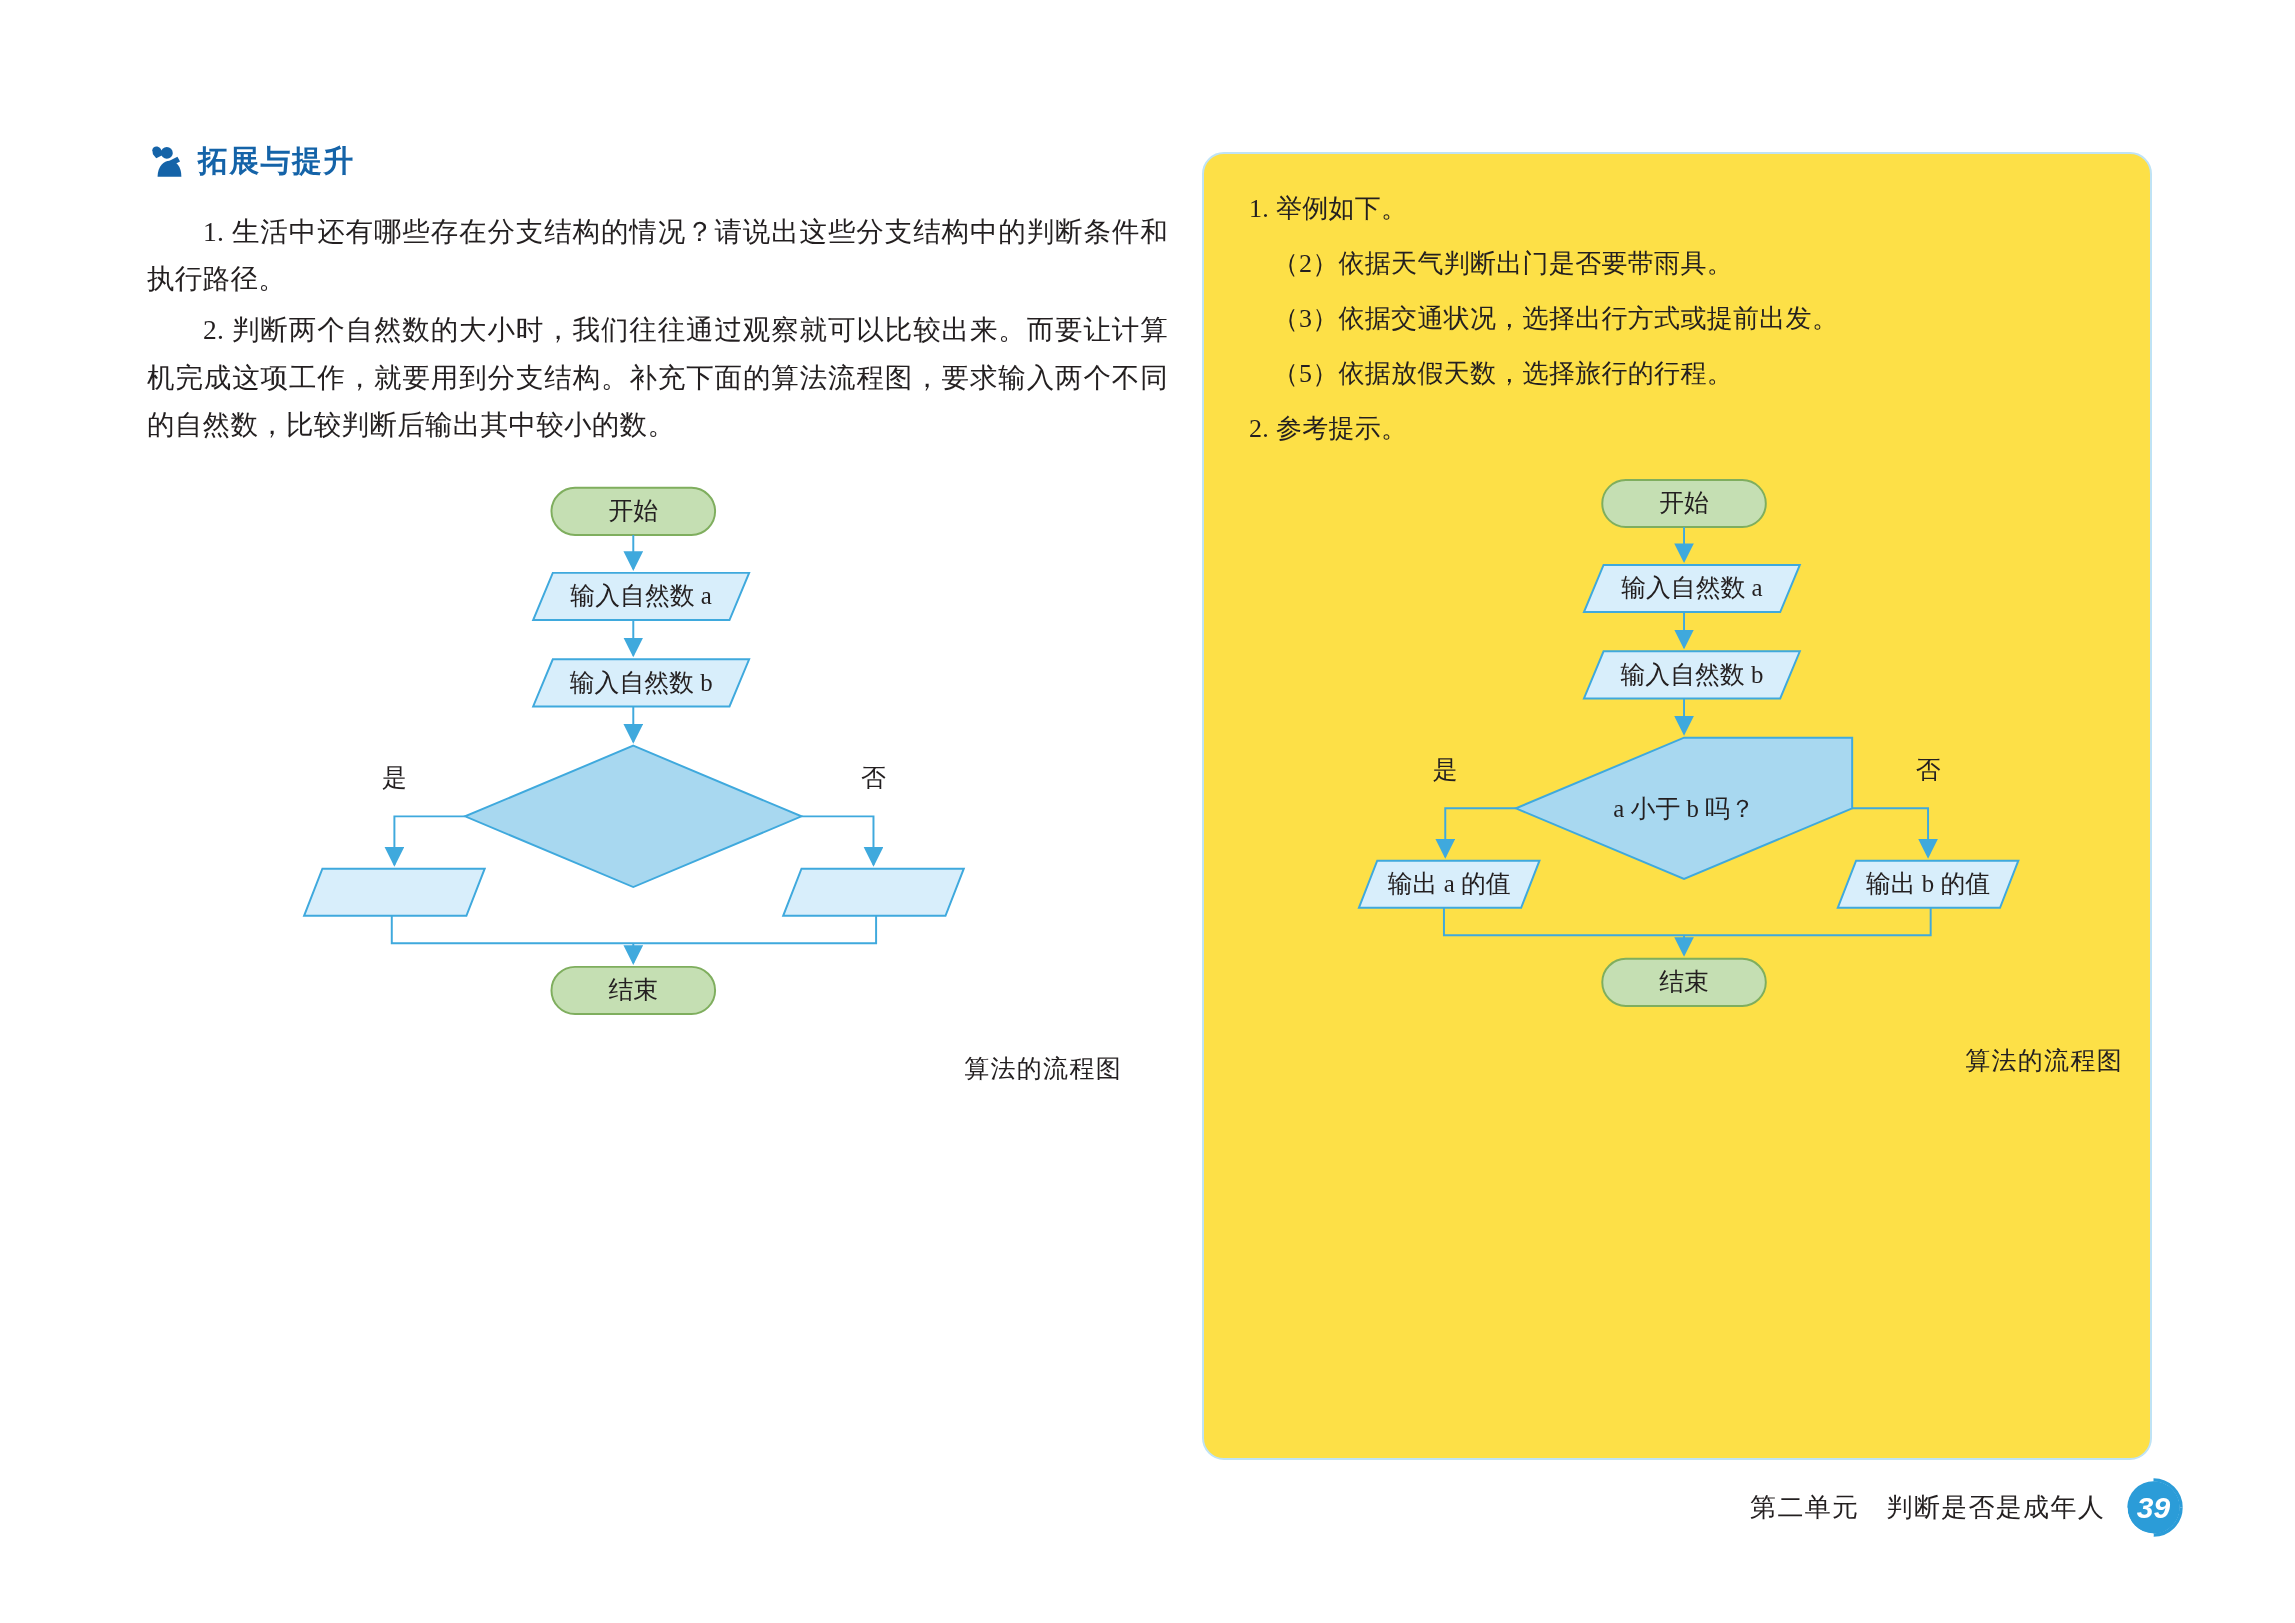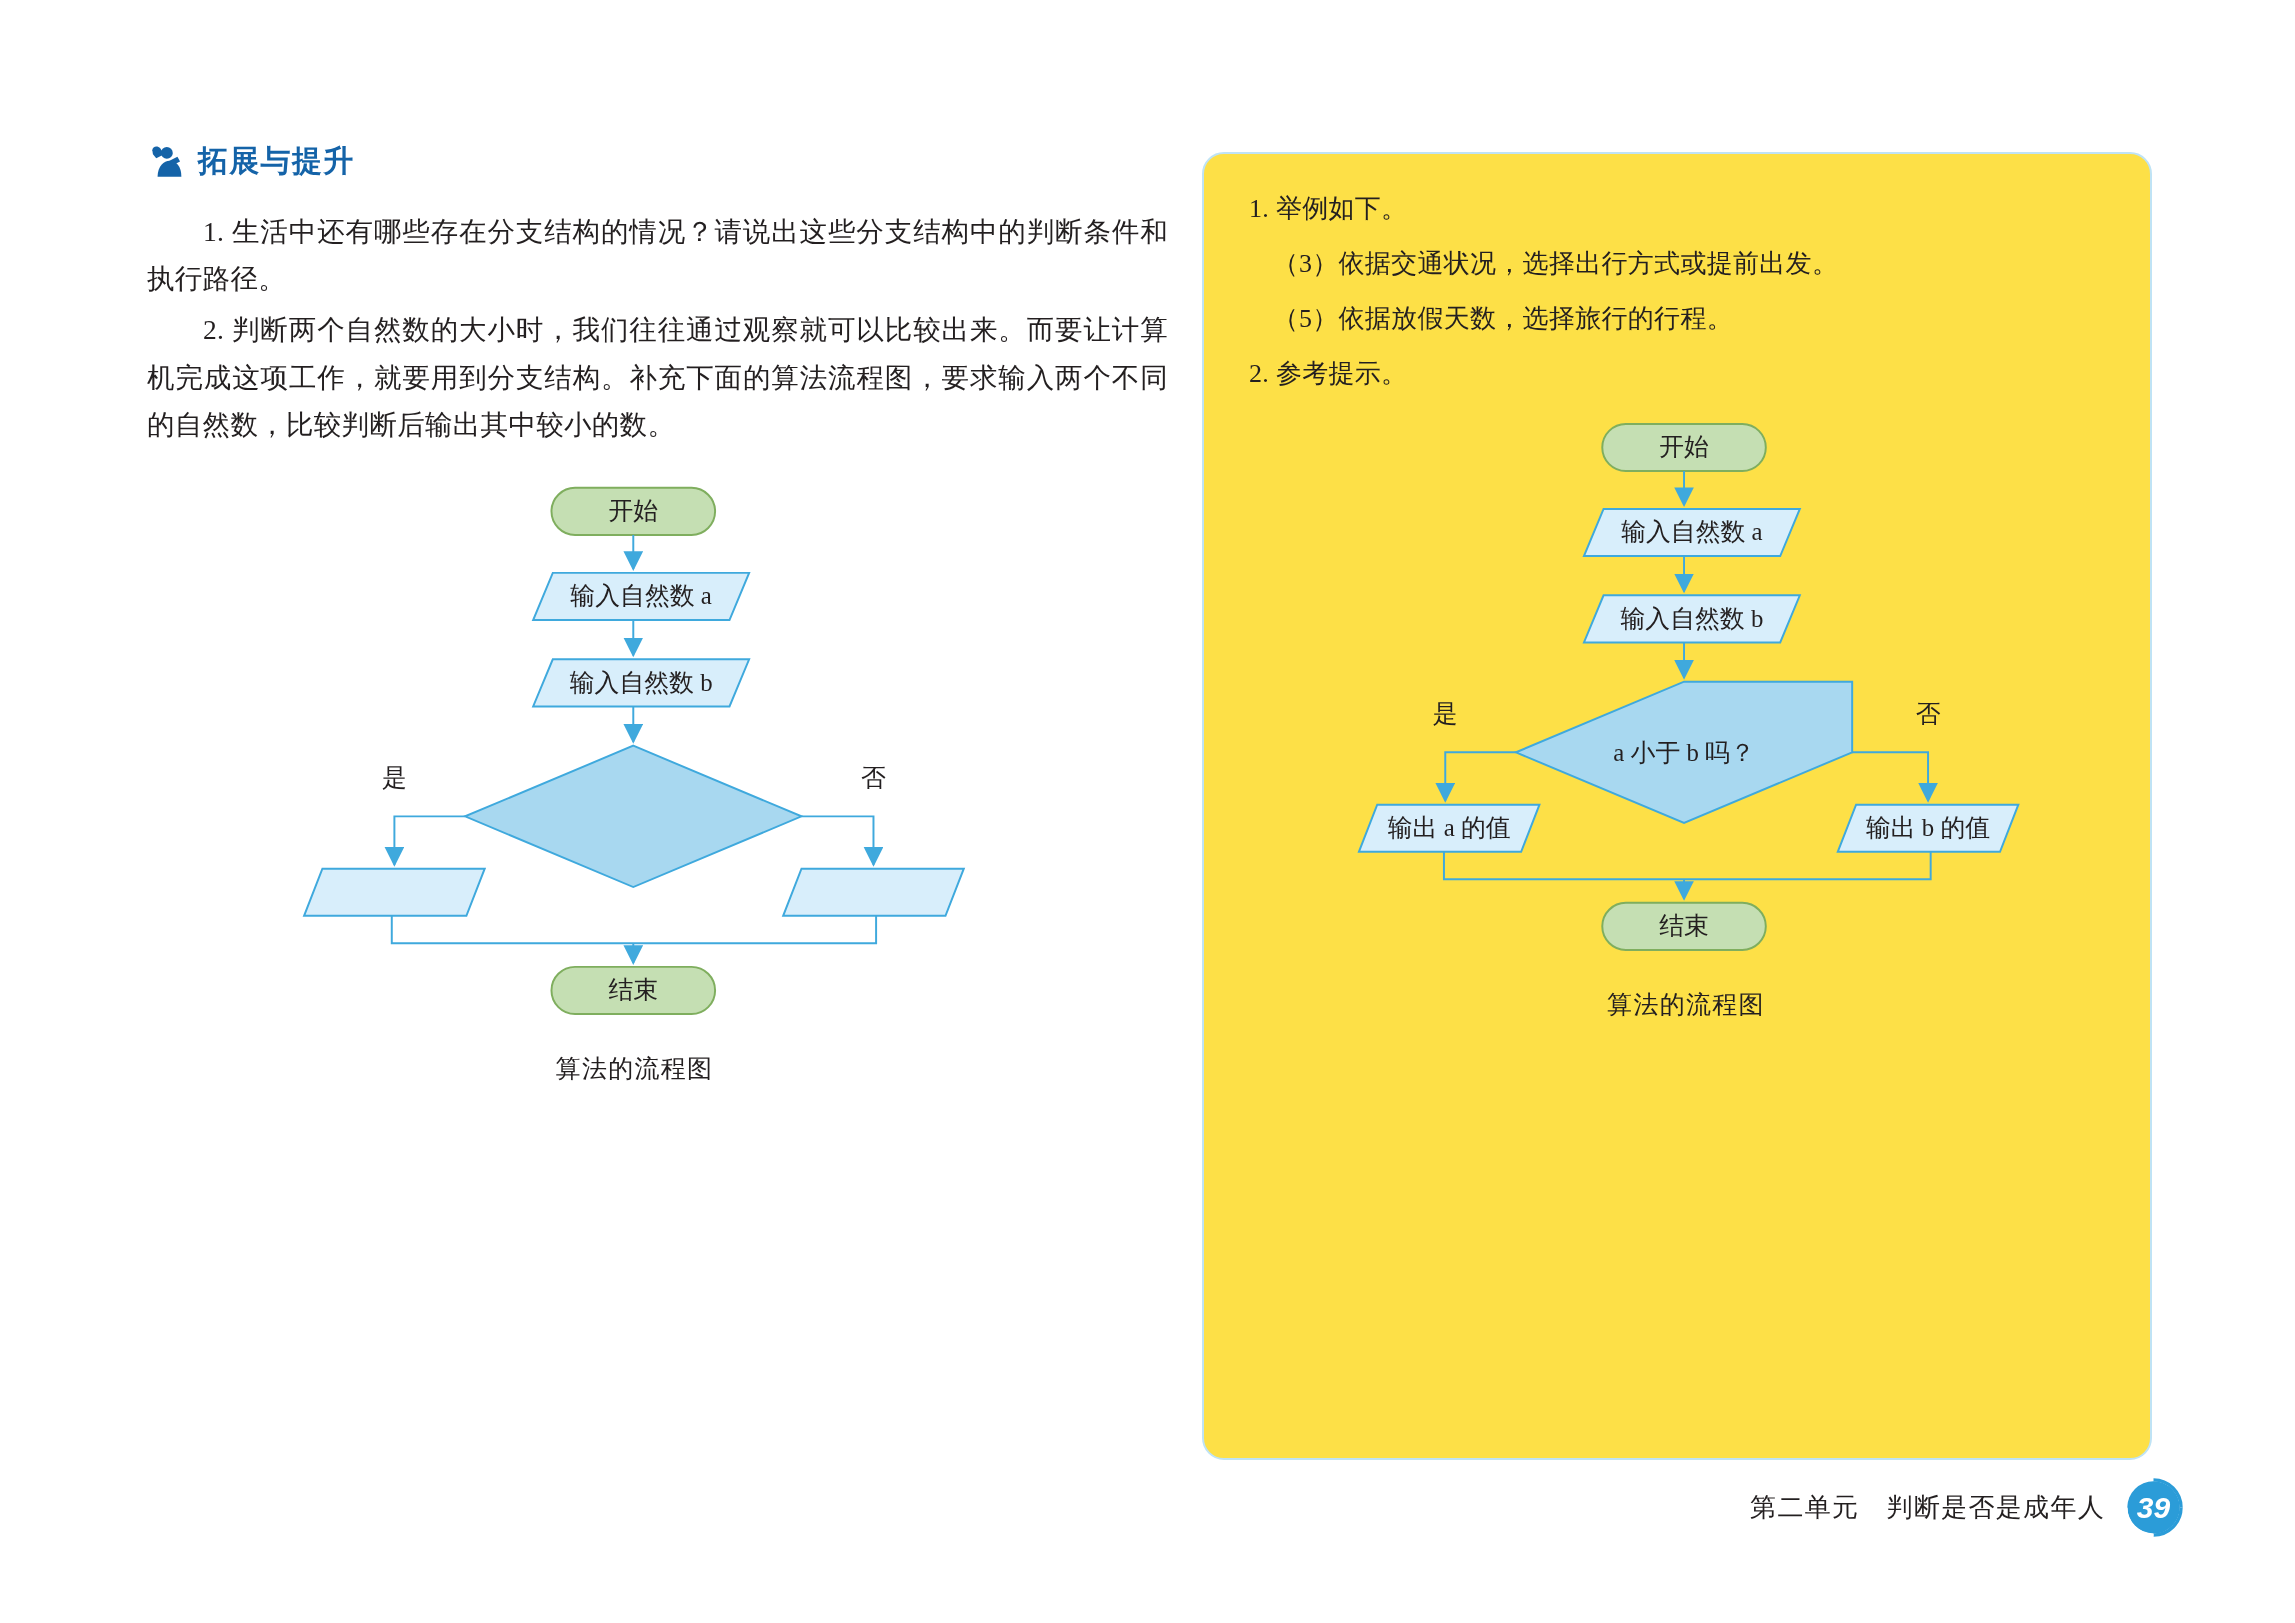--- a/index.html
+++ b/index.html
@@ -87,21 +87,21 @@
   }
 
   
   .flow {
     position: relative;
   }
   .flow svg {
     display: block;
   }
   .cap {
-    text-align: center;
+    text-align: right;
     font-size: 25px;
     letter-spacing: 1.3px;
     color: #231f20;
   }
 
   
   .footer {
     position: absolute;
     right: 110px;
     bottom: 84px;
@@ -200,20 +200,21 @@
         <text x="1110" y="648" text-anchor="middle" font-family="Liberation Serif, serif" font-size="38" fill="#231f20"></text>
         <text x="743" y="798" text-anchor="middle" font-family="Liberation Serif, serif" font-size="38" fill="#231f20">结束</text>
       </svg>
       <div class="cap" style="width:975px;">算法的流程图</div>
     </div>
   </div>
 
   <div class="right-panel">
     <div class="right-inner">
       <p class="r-line">1. 举例如下。</p>
+      <p class="r-line sub">（2）依据天气判断出门是否要带雨具。</p>
       <p class="r-line sub">（3）依据交通状况，选择出行方式或提前出发。</p>
       <p class="r-line sub">（5）依据放假天数，选择旅行的行程。</p>
       <p class="r-line">2. 参考提示。</p>
 
       <div class="flow" style="margin-top:17px;">
         <svg width="874" height="576" viewBox="0 0 1336 880">
           <defs>
             <marker id="arrR" markerWidth="12" markerHeight="12" refX="9" refY="5" orient="auto">
               <path d="M0,0 L10,5 L0,10 z" fill="#3fa9dd"></path>
             </marker>

